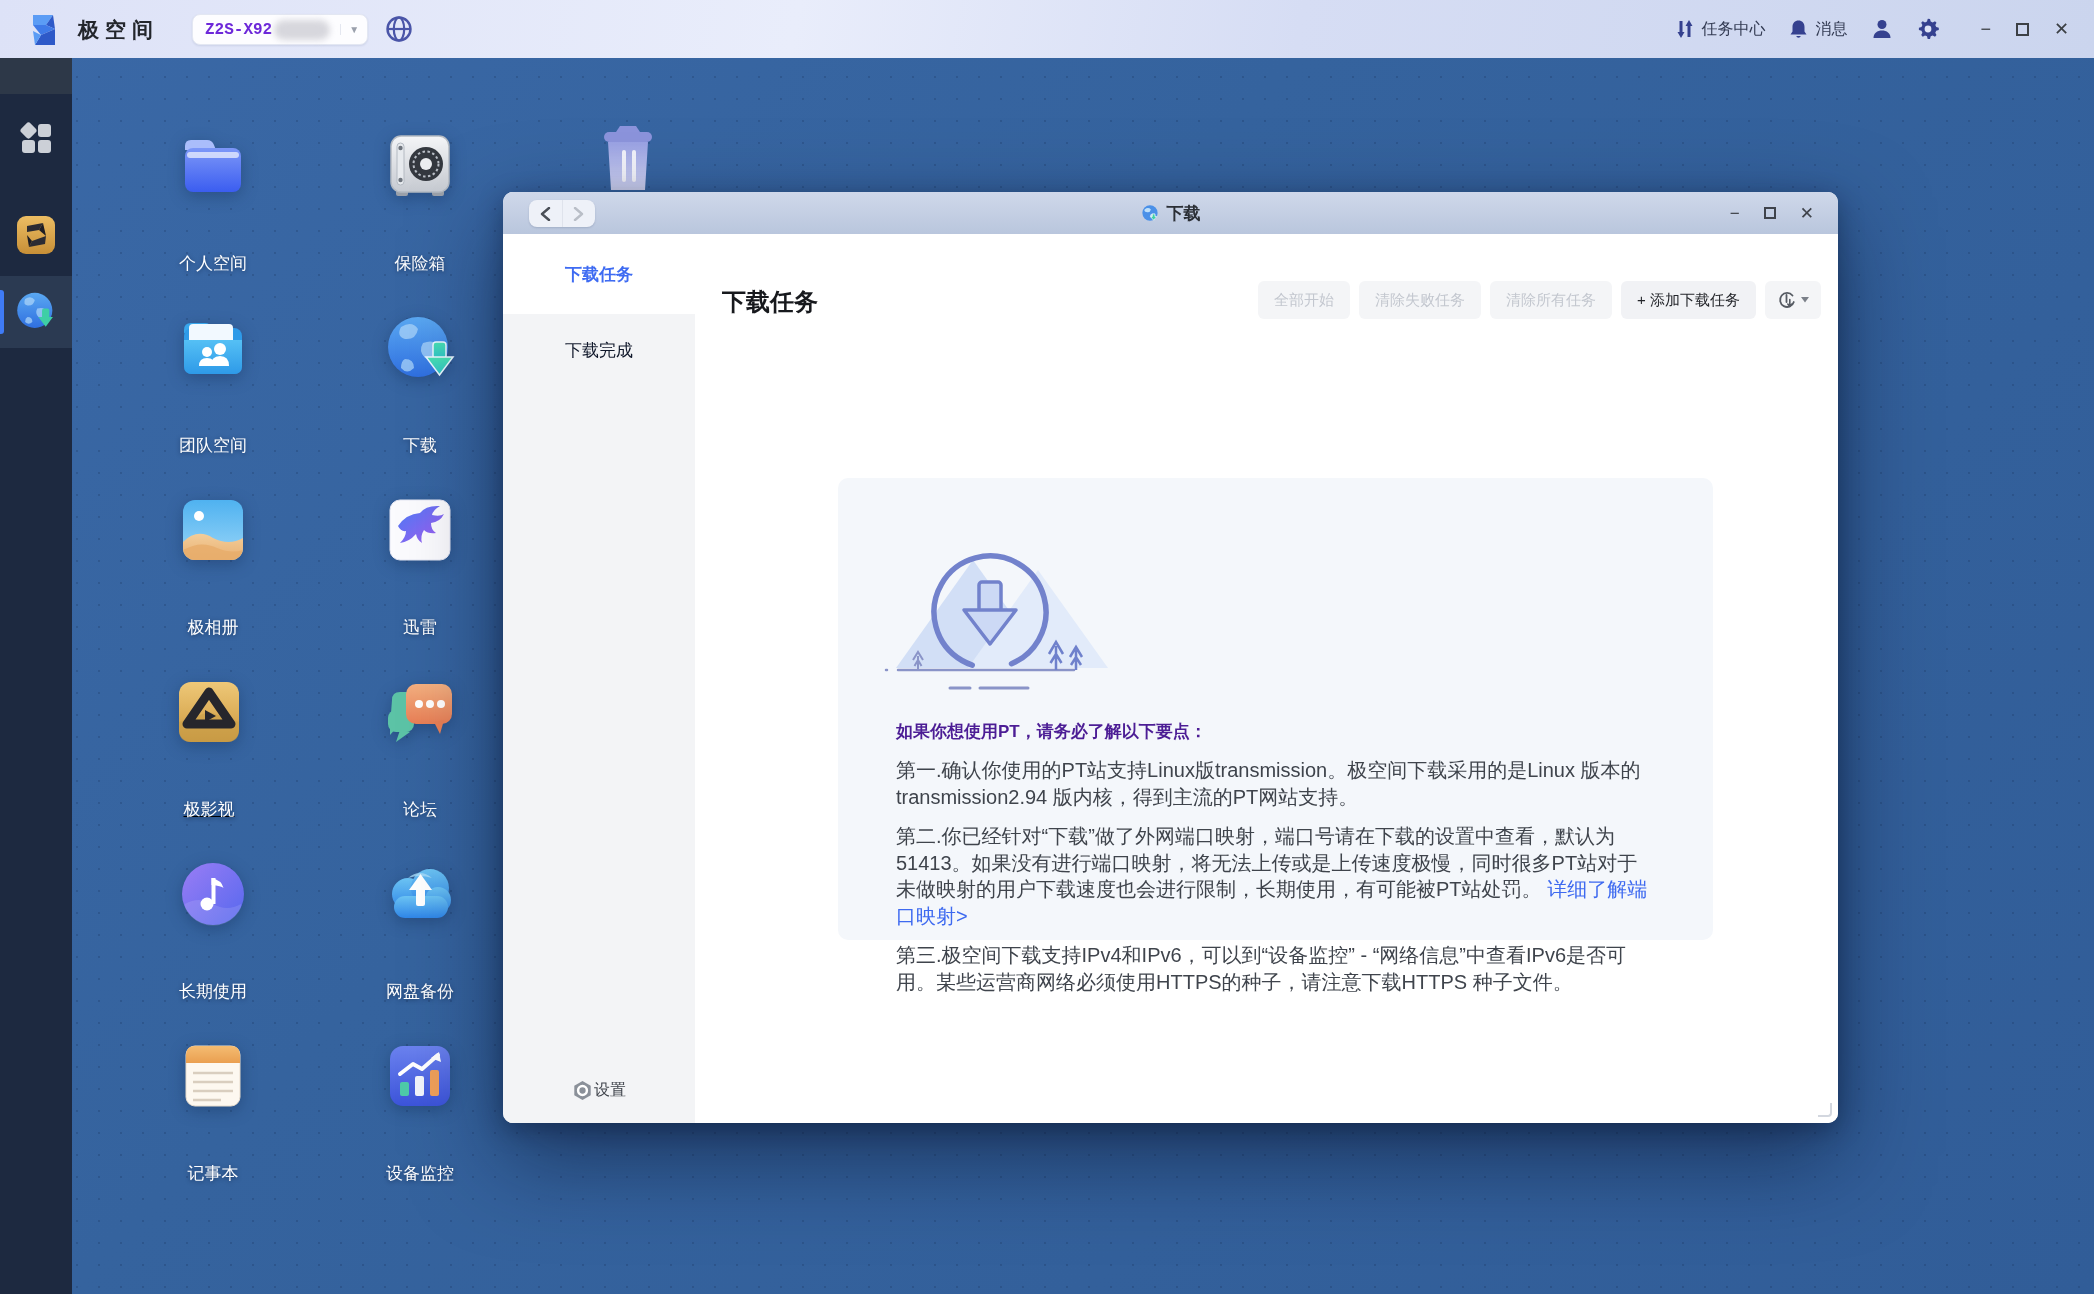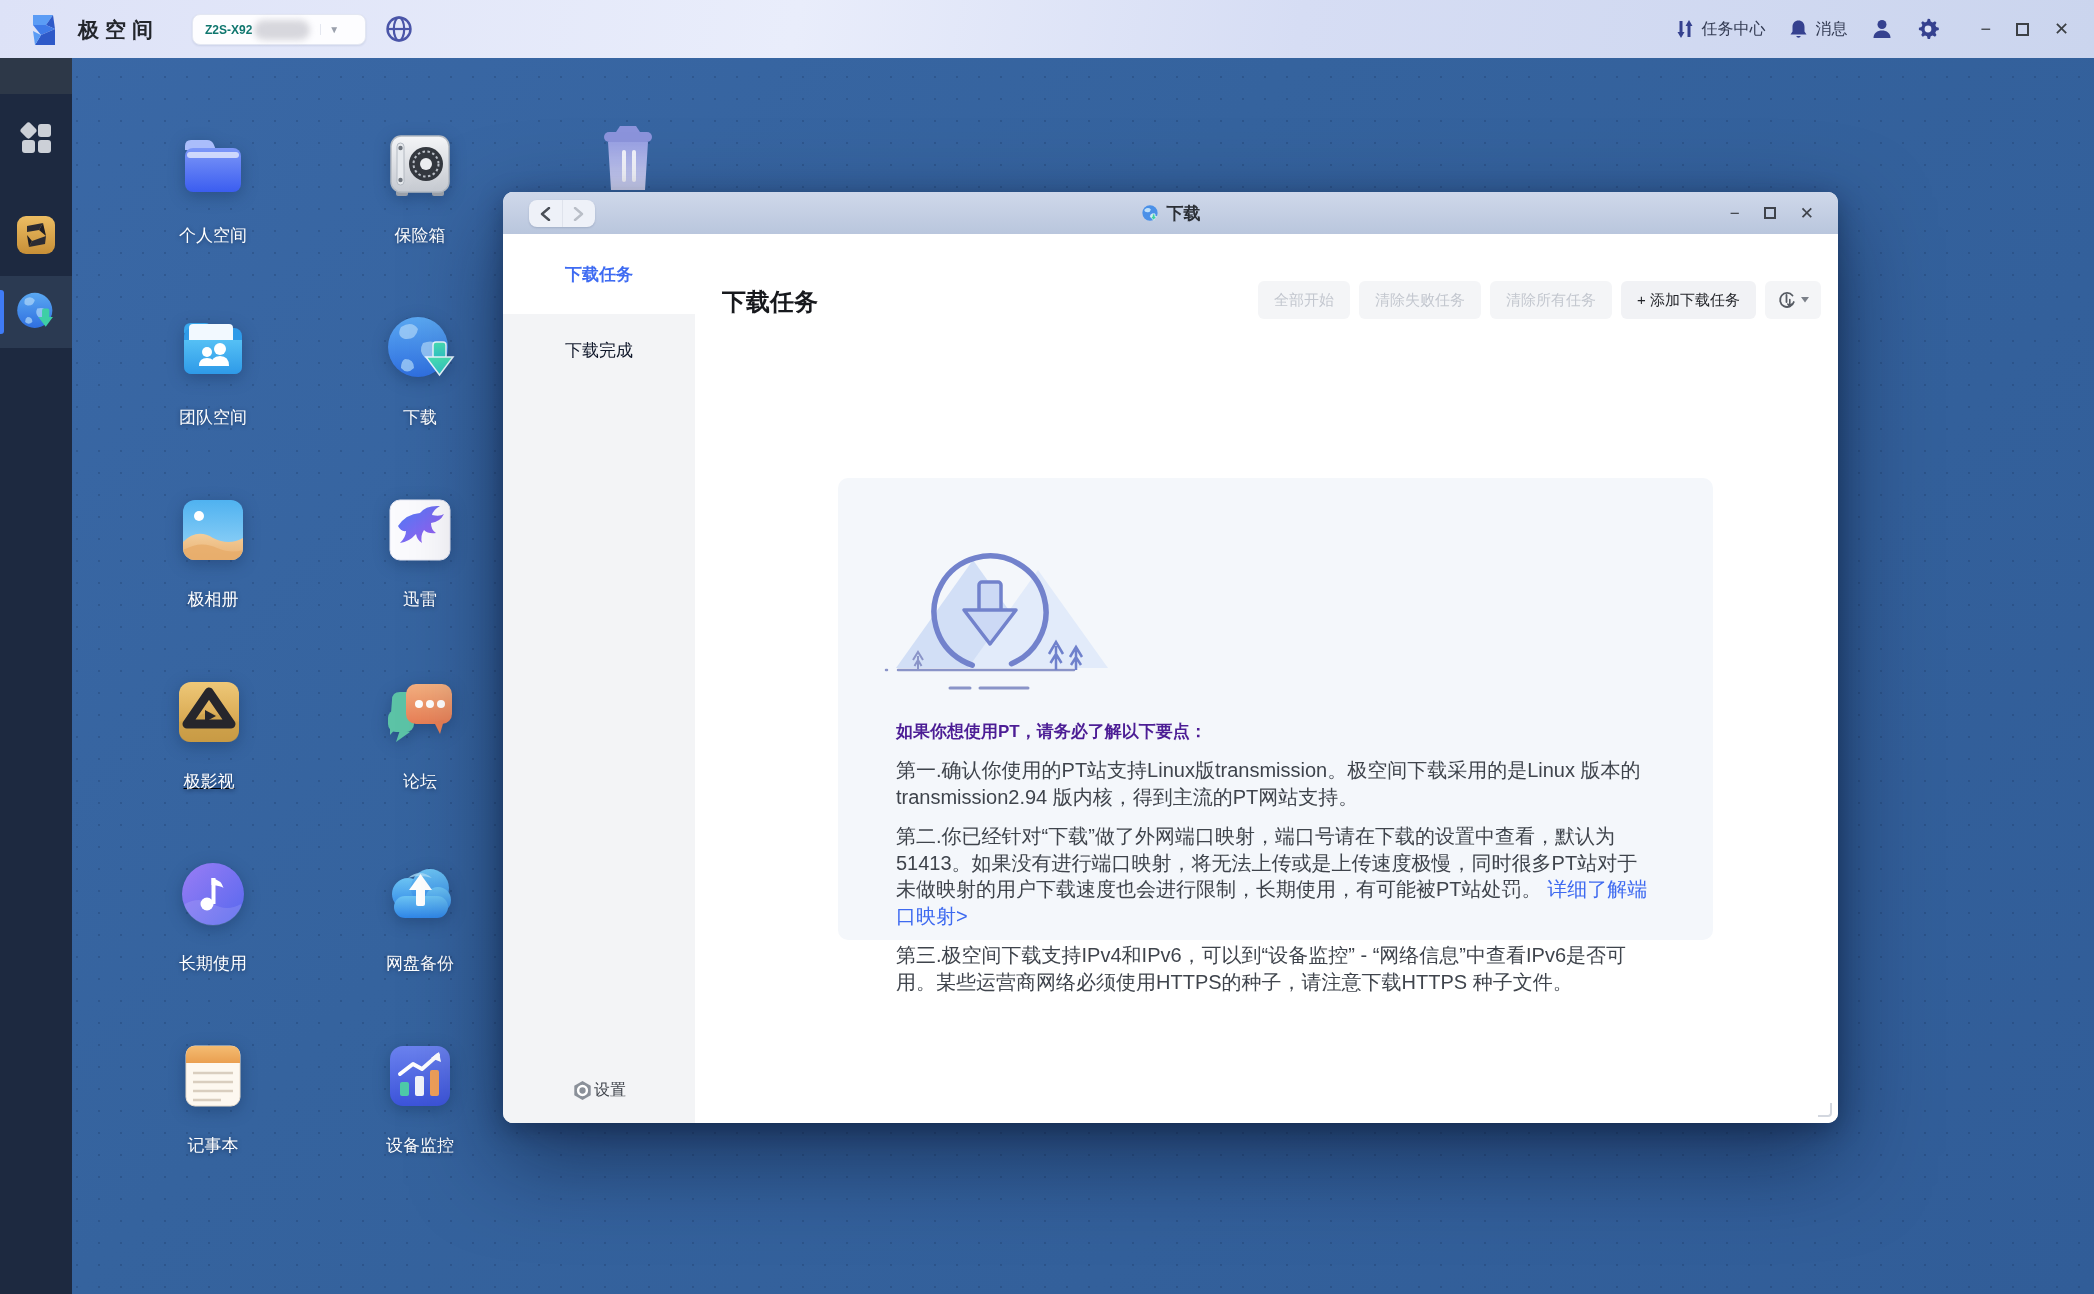--- a/index.html
+++ b/index.html
@@ -19,21 +19,21 @@
   .topbar { position:absolute; left:0; top:0; width:2094px; height:58px;
     background:linear-gradient(100deg,#dde2f7 0%,#e9edfb 38%,#d6ddf4 62%,#cbd5ee 100%);
     z-index:40; display:flex; align-items:center; }
   .brand-logo { position:absolute; left:26px; top:12px; width:36px; height:36px; }
   .brand-name { position:absolute; left:78px; top:16px; font-size:21px; font-weight:bold;
     color:#23262c; letter-spacing:6px; }
   .device-pill { position:absolute; left:192px; top:14px; height:31px; min-width:174px;
     background:#fdfdff; border:1px solid #e3e7f2; border-radius:8px;
     display:flex; align-items:center; padding:0 8px 0 12px;
     box-shadow:0 1px 2px rgba(60,70,120,.12); }
-  .device-pill .name { font-size:12px; font-weight:bold; color:#0f766e; }
+  .device-pill .name { font-size:16px; font-weight:bold; color:#6d28d9;font-family:Liberation Mono, monospace; }
   .device-pill .blur { width:56px; height:20px; margin-left:2px; border-radius:10px;
     background:#d7d7dd; filter:blur(3px); }
   .device-pill .caret { margin-left:10px; font-size:10px; color:#9aa0ac;
     border-left:1px solid #e4e7f0; padding-left:8px; }
   .tb-globe { position:absolute; left:384px; top:14px; }
   .topbar-right { position:absolute; right:22px; top:0; height:58px;
     display:flex; align-items:center; gap:24px; }
   .tb-item { display:flex; align-items:center; gap:7px; font-size:16px; color:#323a52; }
   .tb-ctrl { font-size:18px; color:#3c4045; line-height:1; padding:0 3px; }
   .tb-ctrl.max { font-size:15px; }
@@ -44,21 +44,21 @@
     background:#1d2940; z-index:30; }
   .rail .seg-top { position:absolute; left:0; top:0; width:100%; height:36px; background:#2d3848; }
   .rail-item { position:absolute; left:0; width:100%; display:flex; justify-content:center; }
   .rail-active { position:absolute; left:0; top:218px; width:100%; height:72px;
     background:#2b3a52; }
   .rail-stripe { position:absolute; left:0; top:232px; width:4px; height:44px;
     background:#3f7bf6; border-radius:0 3px 3px 0; }
 
   
   .app { position:absolute; width:160px; display:flex; flex-direction:column;
-    align-items:center; z-index:5; }
+    align-items:center; z-index:5;gap:28px; }
   .app .label { margin-top:20px; font-size:17px; color:#fff;
     text-shadow:0 1px 4px rgba(5,20,50,.5); }
   .appicon { width:76px; height:76px; filter:drop-shadow(0 4px 8px rgba(5,20,55,.28)); }
 
   .trash { position:absolute; left:596px; top:124px; z-index:6; }
 
   
   .window { position:absolute; left:503px; top:192px; width:1335px; height:931px;
     border-radius:10px; z-index:20;
     box-shadow:0 34px 90px rgba(3,12,35,.5), 0 6px 24px rgba(3,12,35,.35);

